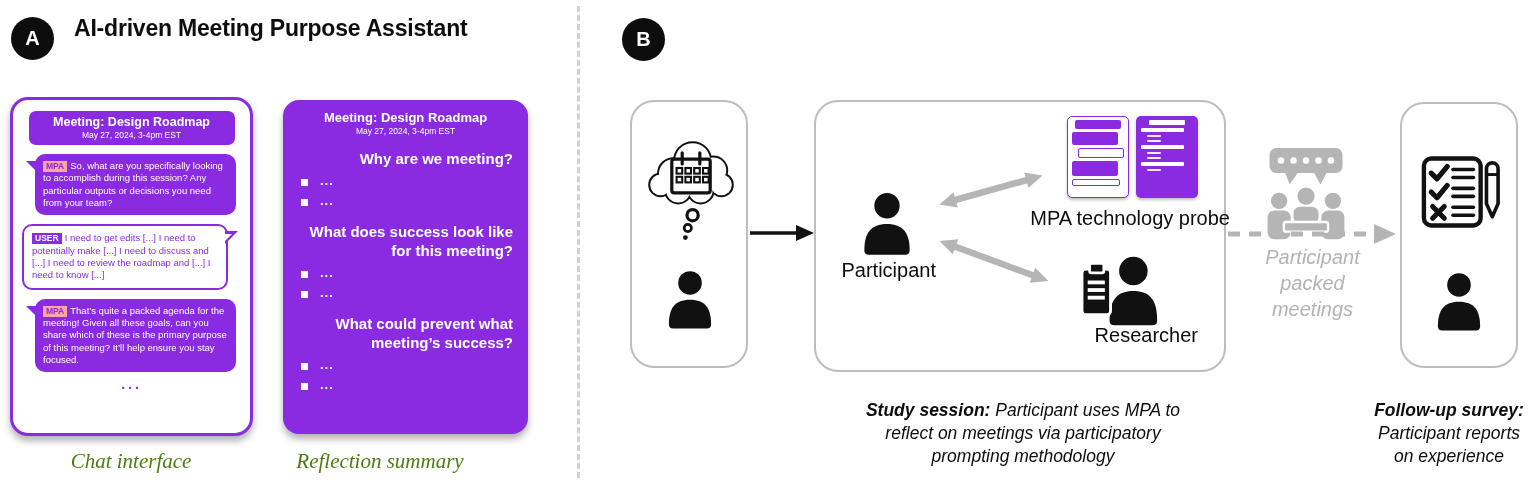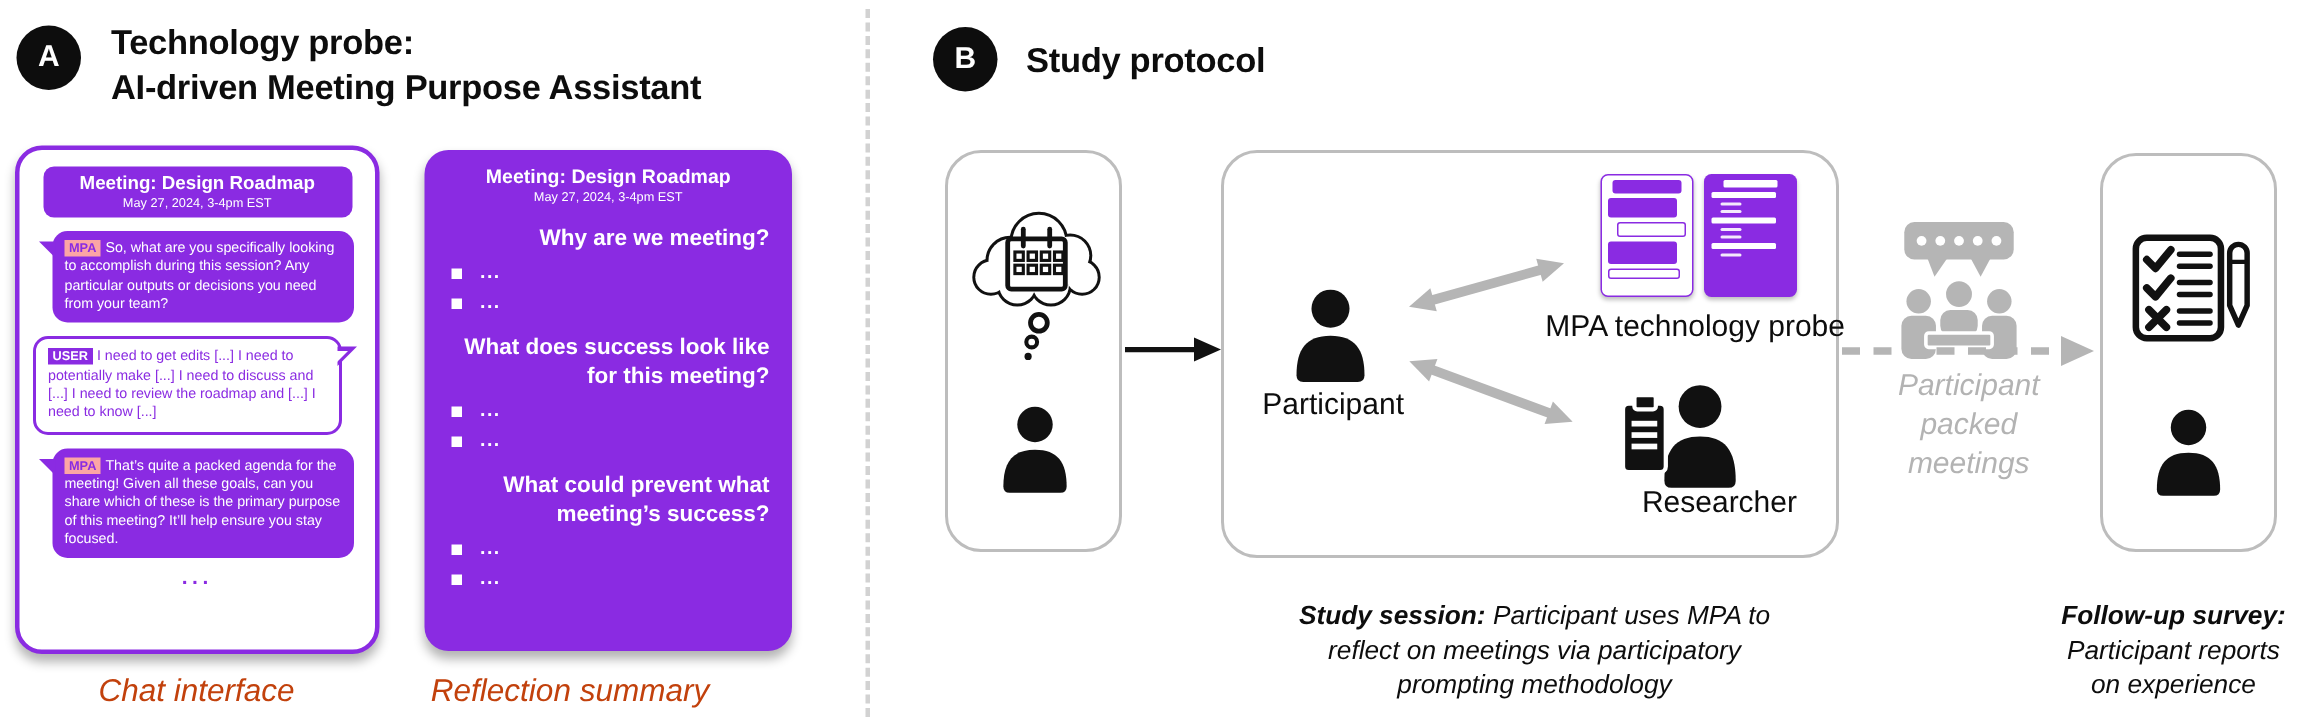--- a/index.html
+++ b/index.html
@@ -38,21 +38,21 @@
   .summary-panel { position:absolute; left:283px; top:100px; width:245px; height:334px; background:var(--accent);
                    border-radius:16px; box-shadow:0 5px 7px rgba(0,0,0,0.30); color:#fff; padding:10px 15px; }
   .summary-header { text-align:center; }
   .summary-header .t1 { font-weight:700; font-size:13px; }
   .summary-header .t2 { font-size:8.5px; margin-top:1px; }
   .s-section .q { font-weight:700; font-size:15px; line-height:1.28; margin-top:13px;text-align:right; }
   .s-bullet { display:flex; gap:12px; margin:6px 0 0 3px; align-items:flex-start; }
   .s-bullet .sq { width:7px; height:7px; background:#fff; margin-top:5px; flex:none; }
   .s-bullet .b-text { font-weight:700; font-size:13px; letter-spacing:1px; line-height:1.1; }
 
-  .a-caption { position:absolute; top:449px; font-style:italic; font-size:21px; color:#c2410c; text-align:center; }
+  .a-caption { position:absolute; top:449px; font-style:italic; font-size:21px; color:#4d7c0f; text-align:center;font-family:Liberation Serif, serif; }
 
   
   .divider { position:absolute; left:577px; top:6px; height:472px; width:0; border-left:3px dashed #d2d2d2; }
 
   
   .proto-box { position:absolute; border:2px solid #bdbdbd; border-radius:24px; background:#fff; }
   .flow-label { position:absolute; font-size:20px; color:#0d0d0d; text-align:right; }
   .attends { position:absolute; left:1230px; top:244px; width:165px; text-align:center; font-style:italic;
              color:#b3b3b3; font-size:20px; line-height:26px; }
   .b-caption { position:absolute; top:399px; font-style:italic; font-size:17.5px; line-height:23px;
@@ -75,21 +75,20 @@
   .mini-sum .q  { height:4px; width:82%; }
   .mini-sum .d  { height:2px; width:26%; margin-left:6px; opacity:.9; }
 </style>
 </head>
 <body>
 
 <div class="stage">
 
   <div class="badge" style="left:11px; top:17px;">A</div>
   <div class="panel-title" style="left:74px; top:13px;">
-    <div>Technology probe:</div>
     <div>AI-driven Meeting Purpose Assistant</div>
   </div>
 
   <div class="chat-panel">
     <div class="chat-header">
       <div class="t1">Meeting: Design Roadmap</div>
       <div class="t2">May 27, 2024,  3-4pm  EST</div>
     </div>
     <div>
         <div class="bubble mpa">
@@ -152,21 +151,20 @@
   </div>
       </div>
   </div>
 
   <div class="a-caption" style="left:40px; width:182px;">Chat interface</div>
   <div class="a-caption" style="left:255px; width:250px;">Reflection summary</div>
 
   <div class="divider"></div>
 
   <div class="badge" style="left:622px; top:18px;">B</div>
-  <div class="panel-title" style="left:684px; top:25px;">Study protocol</div>
 
   <div class="proto-box" style="left:630px; top:100px; width:118px; height:268px;">
     <span class="abs" style="left:5px; top:30px;">
       <svg width="108" height="112" viewBox="0 0 120 140">
         <g stroke="#111" stroke-width="5" fill="#fff">
           <circle cx="38" cy="52" r="18"></circle>
             <circle cx="62" cy="36" r="22"></circle>
             <circle cx="88" cy="48" r="16"></circle>
           <circle cx="98" cy="66" r="13"></circle>
             <circle cx="22" cy="66" r="13"></circle>

